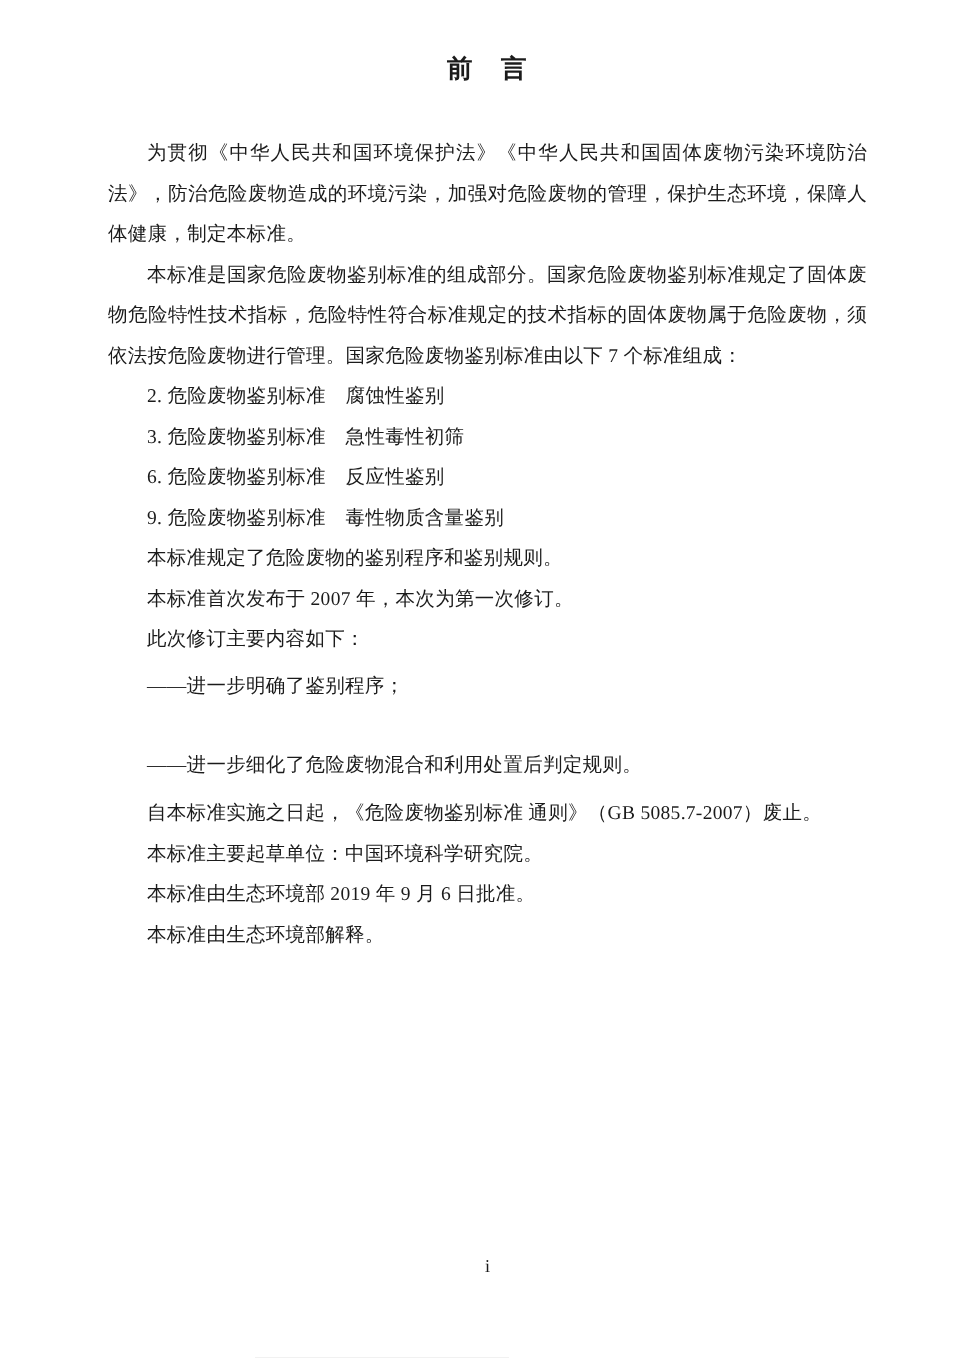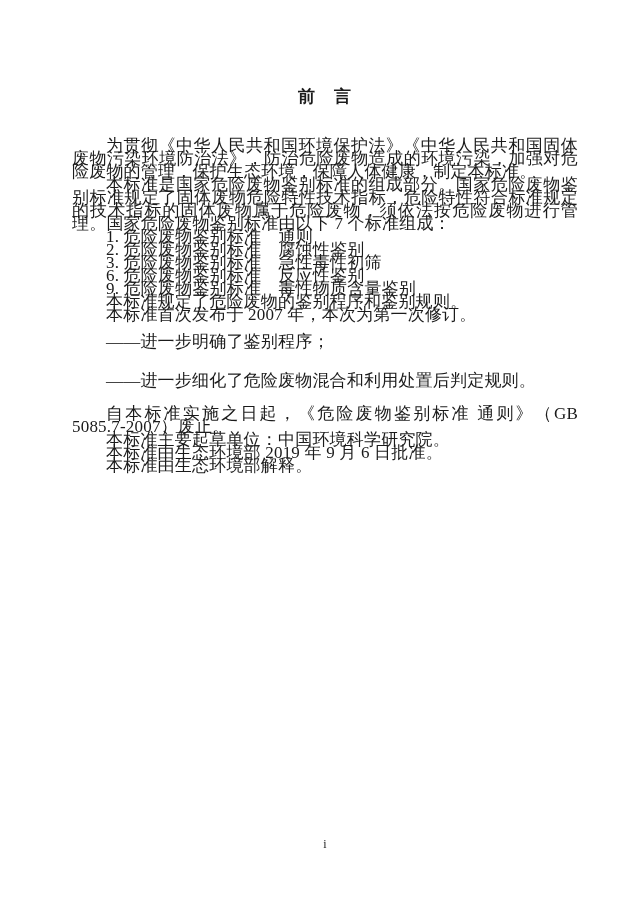--- a/index.html
+++ b/index.html
@@ -12,68 +12,68 @@
     width: 640px;
     height: 905px;
     margin: 0 auto;
     background: #ffffff;
     font-family: "Liberation Serif", "DejaVu Serif", serif;
     color: #1b1b1b;
     overflow: hidden;
     box-sizing: border-box;
   }
   .content {
-    padding: 87px 62px 0 72px;
+    padding: 36px 62px 0 72px;
     box-sizing: border-box;
   }
   .doc-title {
     margin: 0 0 32px 0;
     font-size: 17px;
     line-height: 20px;
     font-weight: bold;
     text-align: center;
     letter-spacing: 1px;
   }
   .body-text p {
     margin: 0;
-    font-size: 17px;
-    line-height: 13px;
+    font-size: 13px;
+    line-height: 27px;
     text-indent: 2em;
     text-align: justify;
     letter-spacing: 0.2px;
   }
-  .body-text p.gap-a { margin-top: 14px; }
+  .body-text p.gap-a { margin-top: 4px; }
   .body-text p.gap-b { margin-top: 26px; }
-  .body-text p.gap-c { margin-top: 20px; }
+  .body-text p.gap-c { margin-top: 5px; }
   .page-number {
     position: absolute;
     top: 836px;
     left: 72px;
     right: 62px;
     text-align: center;
     font-size: 12px;
     line-height: 16px;
   }
 </style>
 </head>
 <body>
 
 <div class="page">
   <div class="content">
     <h1 class="doc-title">前　言</h1>
     <div class="body-text">
       <p>为贯彻《中华人民共和国环境保护法》《中华人民共和国固体废物污染环境防治法》，防治危险废物造成的环境污染，加强对危险废物的管理，保护生态环境，保障人体健康，制定本标准。</p>
       <p>本标准是国家危险废物鉴别标准的组成部分。国家危险废物鉴别标准规定了固体废物危险特性技术指标，危险特性符合标准规定的技术指标的固体废物属于危险废物，须依法按危险废物进行管理。国家危险废物鉴别标准由以下 7 个标准组成：</p>
-      <p>1. 危险废物鉴别标准　通则</p>
       <p>2. 危险废物鉴别标准　腐蚀性鉴别</p>
       <p>3. 危险废物鉴别标准　急性毒性初筛</p>
       <p>6. 危险废物鉴别标准　反应性鉴别</p>
       <p>9. 危险废物鉴别标准　毒性物质含量鉴别</p>
       <p>本标准规定了危险废物的鉴别程序和鉴别规则。</p>
       <p>本标准首次发布于 2007 年，本次为第一次修订。</p>
+      <p>此次修订主要内容如下：</p>
       <p class="gap-a">——进一步明确了鉴别程序；</p>
       <p class="gap-b">——进一步细化了危险废物混合和利用处置后判定规则。</p>
       <p class="gap-c">自本标准实施之日起，《危险废物鉴别标准 通则》（GB 5085.7-2007）废止。</p>
       <p>本标准主要起草单位：中国环境科学研究院。</p>
       <p>本标准由生态环境部 2019 年 9 月 6 日批准。</p>
       <p>本标准由生态环境部解释。</p>
     </div>
   </div>
   <div class="page-number">i</div>
 </div>

